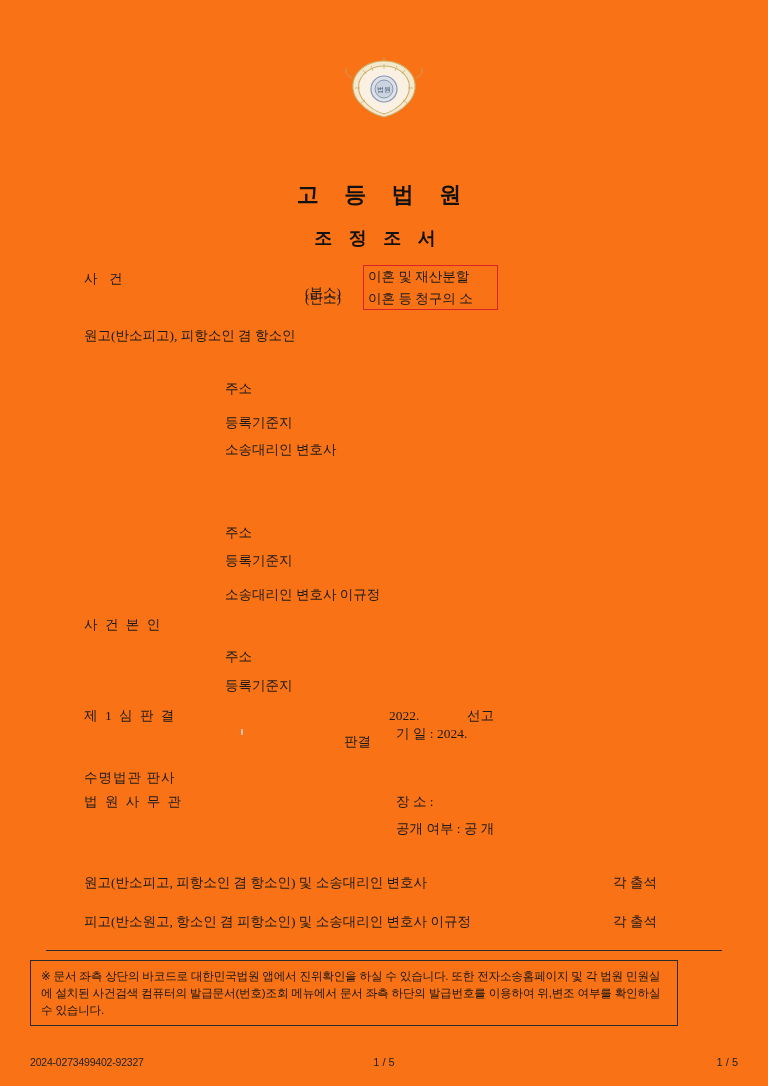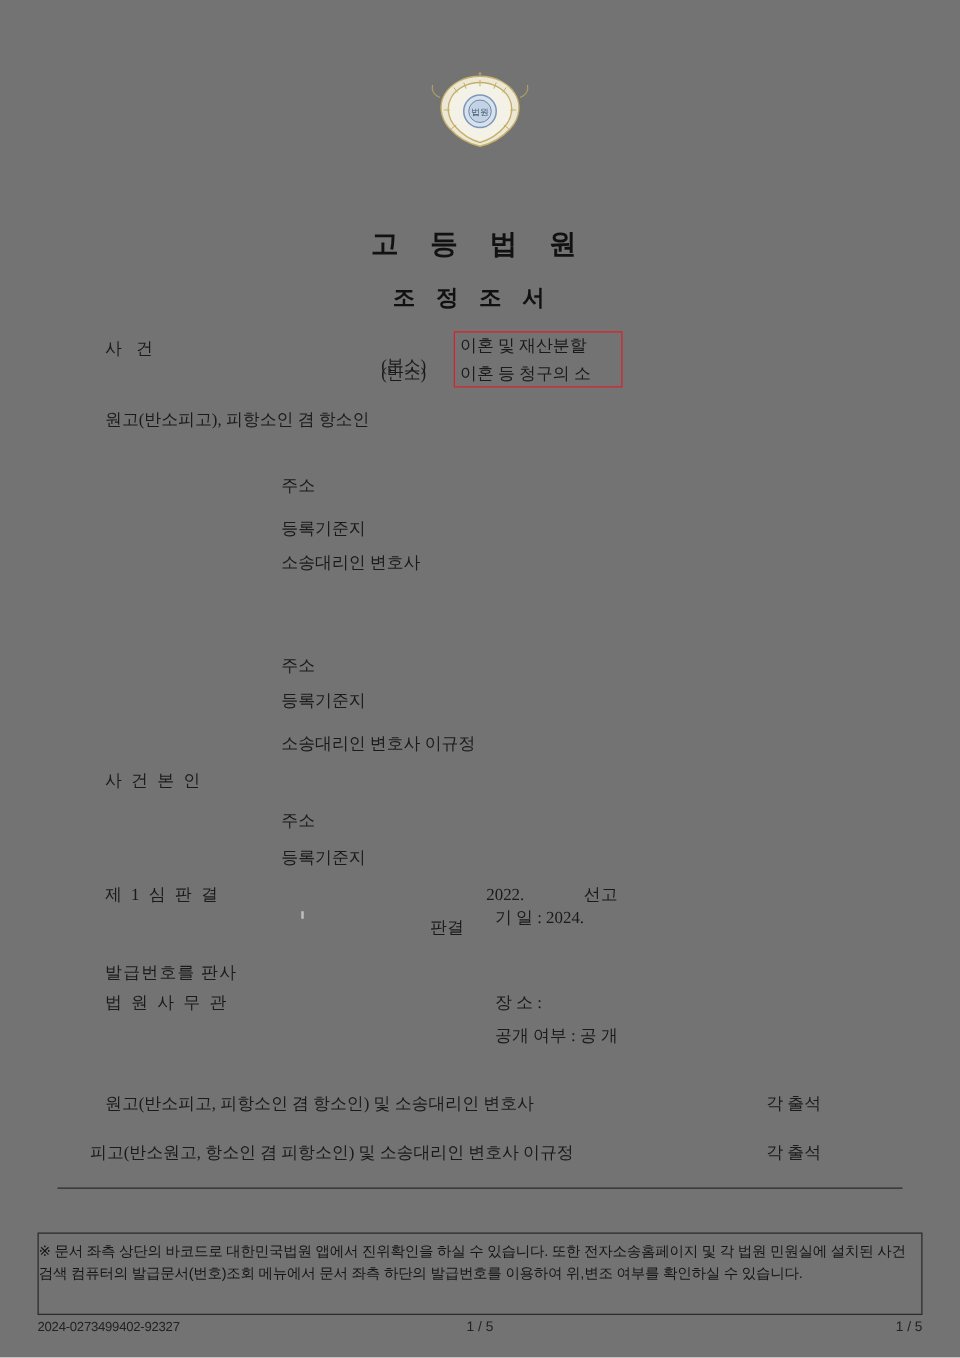--- a/index.html
+++ b/index.html
@@ -11,21 +11,21 @@
     width: 768px;
     height: 1086px;
     position: relative;
     font-family: "Liberation Serif", "DejaVu Serif", serif;
     color: #1c1c1c;
     overflow: hidden;
   }
   .page {
     position: absolute;
     inset: 0;
-    background: #737373;
+    background: #f97316;
   }
 
   
   .emblem {
     position: absolute;
     left: 50%;
     top: 58px;
     transform: translateX(-50%);
     width: 86px;
     height: 62px;
@@ -80,26 +80,26 @@
   
   .rule {
     position: absolute;
     left: 46px;
     right: 46px;
     border-top: 1px solid #2b2b2b;
   }
   .notice-box {
     position: absolute;
     left: 30px;
-    top: 986px;
-    width: 708px;
+    top: 960px;
+    width: 648px;
     height: 66px;
     border: 1.4px solid #2b2b2b;
     box-sizing: border-box;
-    padding: 6px 10px 0 0;
+    padding: 6px 10px 0 10px;
   }
   .notice-text {
     font-size: 11.6px;
     line-height: 17px;
     color: #151515;
     letter-spacing: -0.2px;
     font-family: "Liberation Sans", "DejaVu Sans", sans-serif;
   }
   .serial {
     position: absolute;
@@ -184,29 +184,29 @@
 
   <div class="fld lbl-sp2" style="left:84px; top:616px;">사 건 본 인</div>
   <div class="fld" style="left:225px; top:648px;">주소</div>
   <div class="fld" style="left:225px; top:677px;">등록기준지</div>
 
   <div class="fld lbl-sp2" style="left:84px; top:707px;">제 1 심 판 결</div>
   <div class="fld" style="left:389px; top:707px;">2022.</div>
   <div class="fld" style="left:467px; top:707px;">선고</div>
   <div class="fld" style="left:344px; top:733px;">판결</div>
 
-  <div class="fld lbl-sp1" style="left:84px; top:769px;">발급번호를  판사</div>
+  <div class="fld lbl-sp1" style="left:84px; top:769px;">수명법관  판사</div>
   <div class="fld lbl-sp2" style="left:84px; top:793px;">법 원 사 무 관</div>
   <div class="fld" style="left:396px; top:725px;">기        일 : 2024.</div>
   <div class="fld" style="left:396px; top:793px;">장    소 :</div>
   <div class="fld" style="left:396px; top:820px;">공개 여부 : 공      개</div>
 
   <div class="fld" style="left:84px; top:874px;">원고(반소피고, 피항소인 겸 항소인) 및 소송대리인 변호사</div>
   <div class="fld" style="left:613px; top:874px;">각 출석</div>
-  <div class="fld" style="left:72px; top:913px;text-align:center;">피고(반소원고, 항소인 겸 피항소인) 및 소송대리인 변호사 이규정</div>
+  <div class="fld" style="left:84px; top:913px;text-align:center;">피고(반소원고, 항소인 겸 피항소인) 및 소송대리인 변호사 이규정</div>
   <div class="fld" style="left:613px; top:913px;">각 출석</div>
 
   <div class="rule" style="top:950px;"></div>
 
   <div class="notice-box">
     <div class="notice-text">※ 문서 좌측 상단의 바코드로 대한민국법원 앱에서 진위확인을 하실 수 있습니다. 또한 전자소송홈페이지 및 각 법원 민원실에 설치된 사건검색 컴퓨터의 발급문서(번호)조회 메뉴에서 문서 좌측 하단의 발급번호를 이용하여 위,변조 여부를 확인하실 수 있습니다.</div>
   </div>
 
   <div class="serial">2024-0273499402-92327</div>
   <div class="page-num-center">1 / 5</div>

